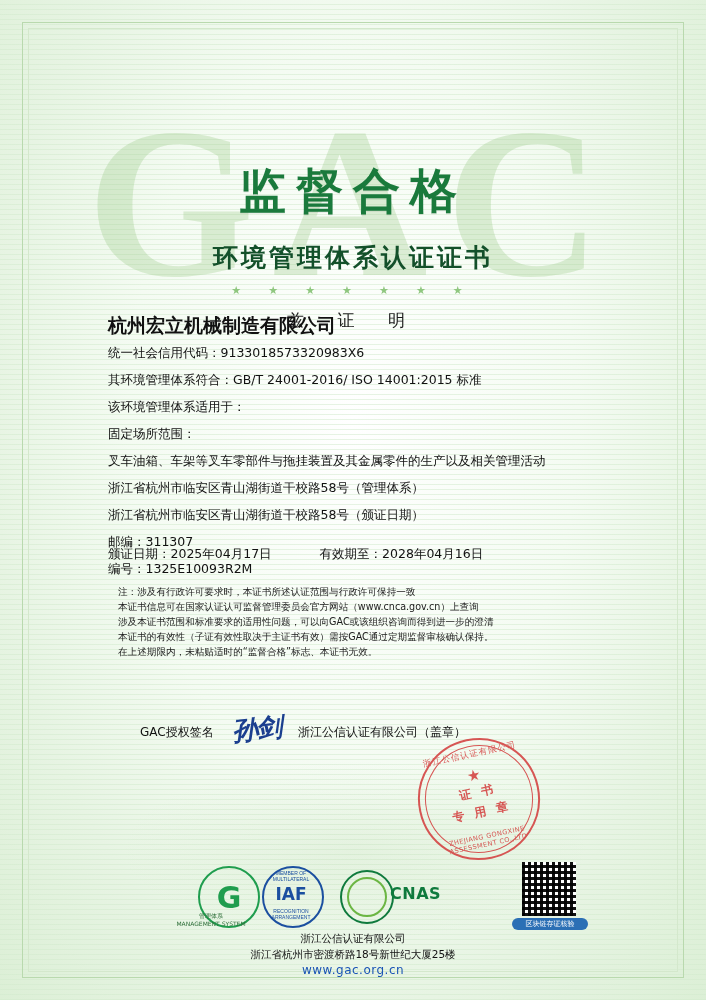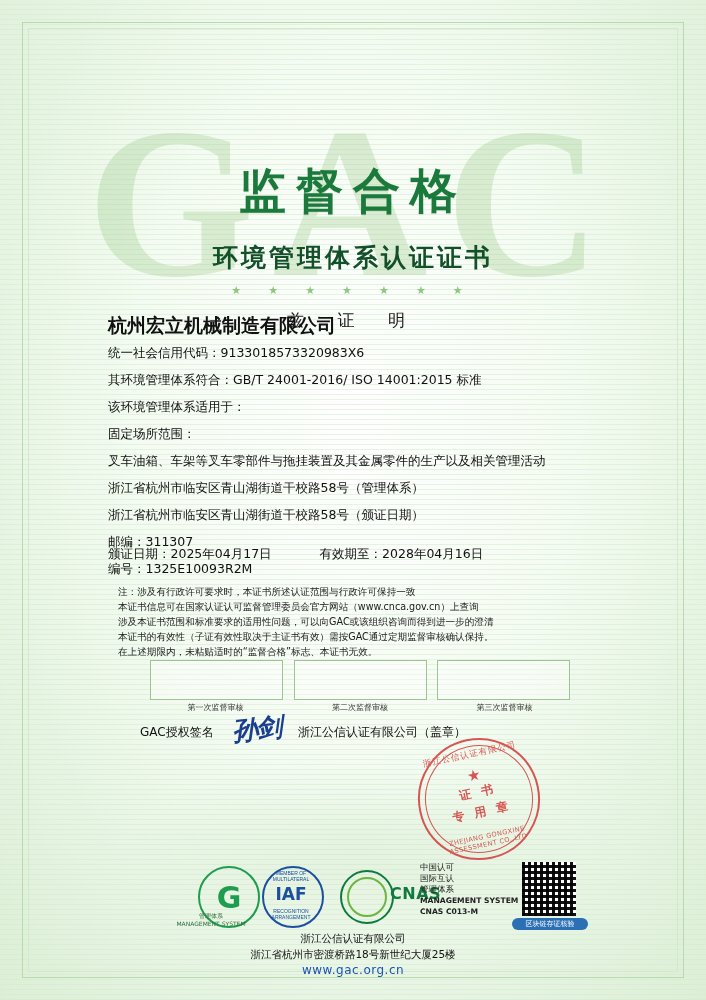--- a/index.html
+++ b/index.html
@@ -182,32 +182,20 @@
     </div>
 
     <div class="notes">
       <div>注：涉及有行政许可要求时，本证书所述认证范围与行政许可保持一致</div>
       <div>本证书信息可在国家认证认可监督管理委员会官方网站（www.cnca.gov.cn）上查询</div>
       <div>涉及本证书范围和标准要求的适用性问题，可以向GAC或该组织咨询而得到进一步的澄清</div>
       <div>本证书的有效性（子证有效性取决于主证书有效）需按GAC通过定期监督审核确认保持。</div>
       <div>在上述期限内，未粘贴适时的“监督合格”标志、本证书无效。</div>
     </div>
 
-    <div class="surv">
-      <div class="surv-boxes">
-        <div class="surv-box"></div>
-        <div class="surv-box"></div>
-        <div class="surv-box"></div>
-      </div>
-      <div class="surv-labels">
-        <div class="surv-label">第一次监督审核</div>
-        <div class="surv-label">第二次监督审核</div>
-        <div class="surv-label">第三次监督审核</div>
-      </div>
-    </div>
 
     <div class="sign-row">
       <div class="sign-label">GAC授权签名</div>
       <div class="sign-script">孙剑</div>
       <div class="sign-org">浙江公信认证有限公司（盖章）</div>
     </div>
 
     <div class="seal">
       <div class="ring"></div>
       <div class="top-arc">浙江公信认证有限公司</div>
@@ -232,27 +220,20 @@
         <div class="ring2"></div>
         <div class="name">CNAS</div>
       </div>
     </div>
 
     <div class="ms-mark">
       <div>管理体系</div>
       <div>MANAGEMENT SYSTEM</div>
     </div>
 
-    <div class="cnas-txt">
-      <div>中国认可</div>
-      <div>国际互认</div>
-      <div>管理体系</div>
-      <div class="en">MANAGEMENT SYSTEM</div>
-      <div class="en">CNAS C013-M</div>
-    </div>
 
     <div class="qr"></div>
     <div class="qr-cap">区块链存证核验</div>
 
     <div class="footer">
       <div>浙江公信认证有限公司</div>
       <div>浙江省杭州市密渡桥路18号新世纪大厦25楼</div>
       <div class="url">www.gac.org.cn</div>
     </div>
   </div>

